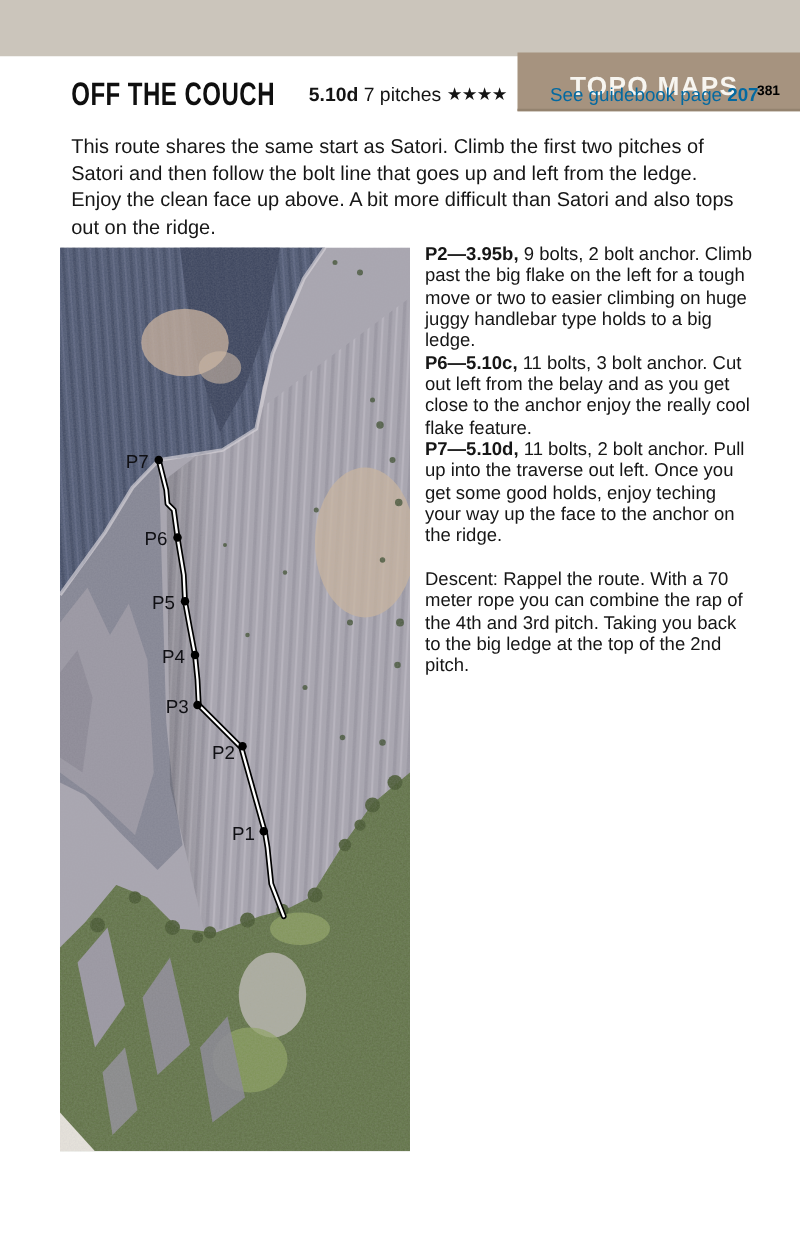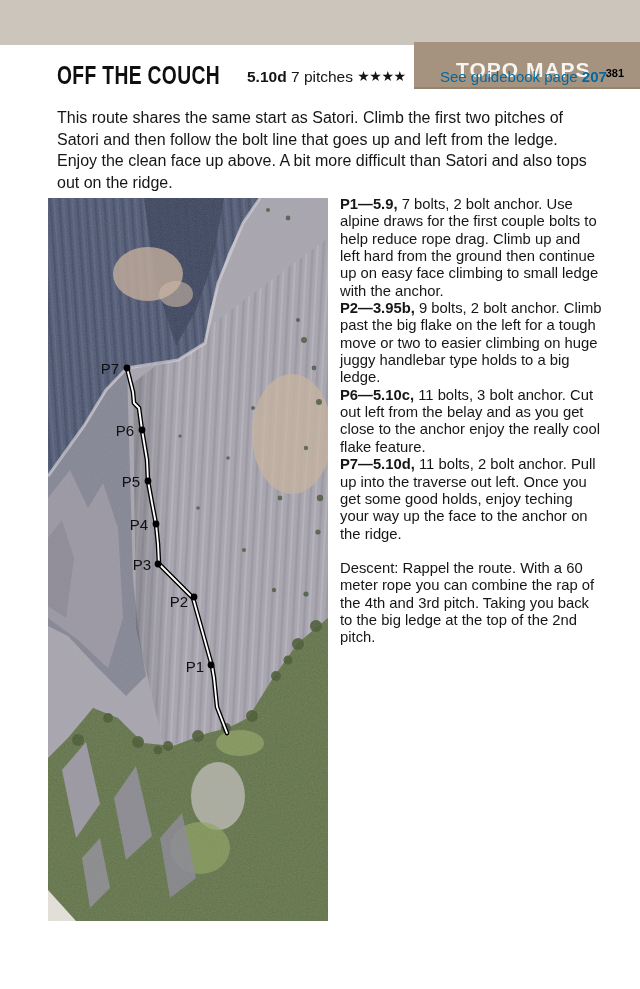--- a/index.html
+++ b/index.html
@@ -177,19 +177,18 @@
       <text x="92" y="289" text-anchor="end" class="topo-label">P5</text>
       <circle cx="94" cy="232" r="3.4" fill="#000000"></circle>
       <text x="86" y="238" text-anchor="end" class="topo-label">P6</text>
       <circle cx="79" cy="170" r="3.4" fill="#000000"></circle>
       <text x="71" y="176" text-anchor="end" class="topo-label">P7</text>
     </svg>
 </div>
 
 <div class="pitchcol">
   <div>
-      <p class="pitch"><b>P1—5.9,</b> 7 bolts, 2 bolt anchor. Use alpine draws for the first couple bolts to help reduce rope drag. Climb up and left hard from the ground then continue up on easy face climbing to small ledge with the anchor.</p>
       <p class="pitch"><b>P2—3.95b,</b> 9 bolts, 2 bolt anchor. Climb past the big flake on the left for a tough move or two to easier climbing on huge juggy handlebar type holds to a big ledge.</p>
       <p class="pitch"><b>P6—5.10c,</b> 11 bolts, 3 bolt anchor. Cut out left from the belay and as you get close to the anchor enjoy the really cool flake feature.</p>
       <p class="pitch"><b>P7—5.10d,</b> 11 bolts, 2 bolt anchor. Pull up into the traverse out left. Once you get some good holds, enjoy teching your way up the face to the anchor on the ridge.</p>
     </div>
-  <p class="descent">Descent: Rappel the route. With a 60 meter rope you can combine the rap of the 4th and 3rd pitch. Taking you back to the big ledge at the top of the 2nd pitch.</p>
+  <p class="descent">Descent: Rappel the route. With a 70 meter rope you can combine the rap of the 4th and 3rd pitch. Taking you back to the big ledge at the top of the 2nd pitch.</p>
 </div>
 
 </body></html>

